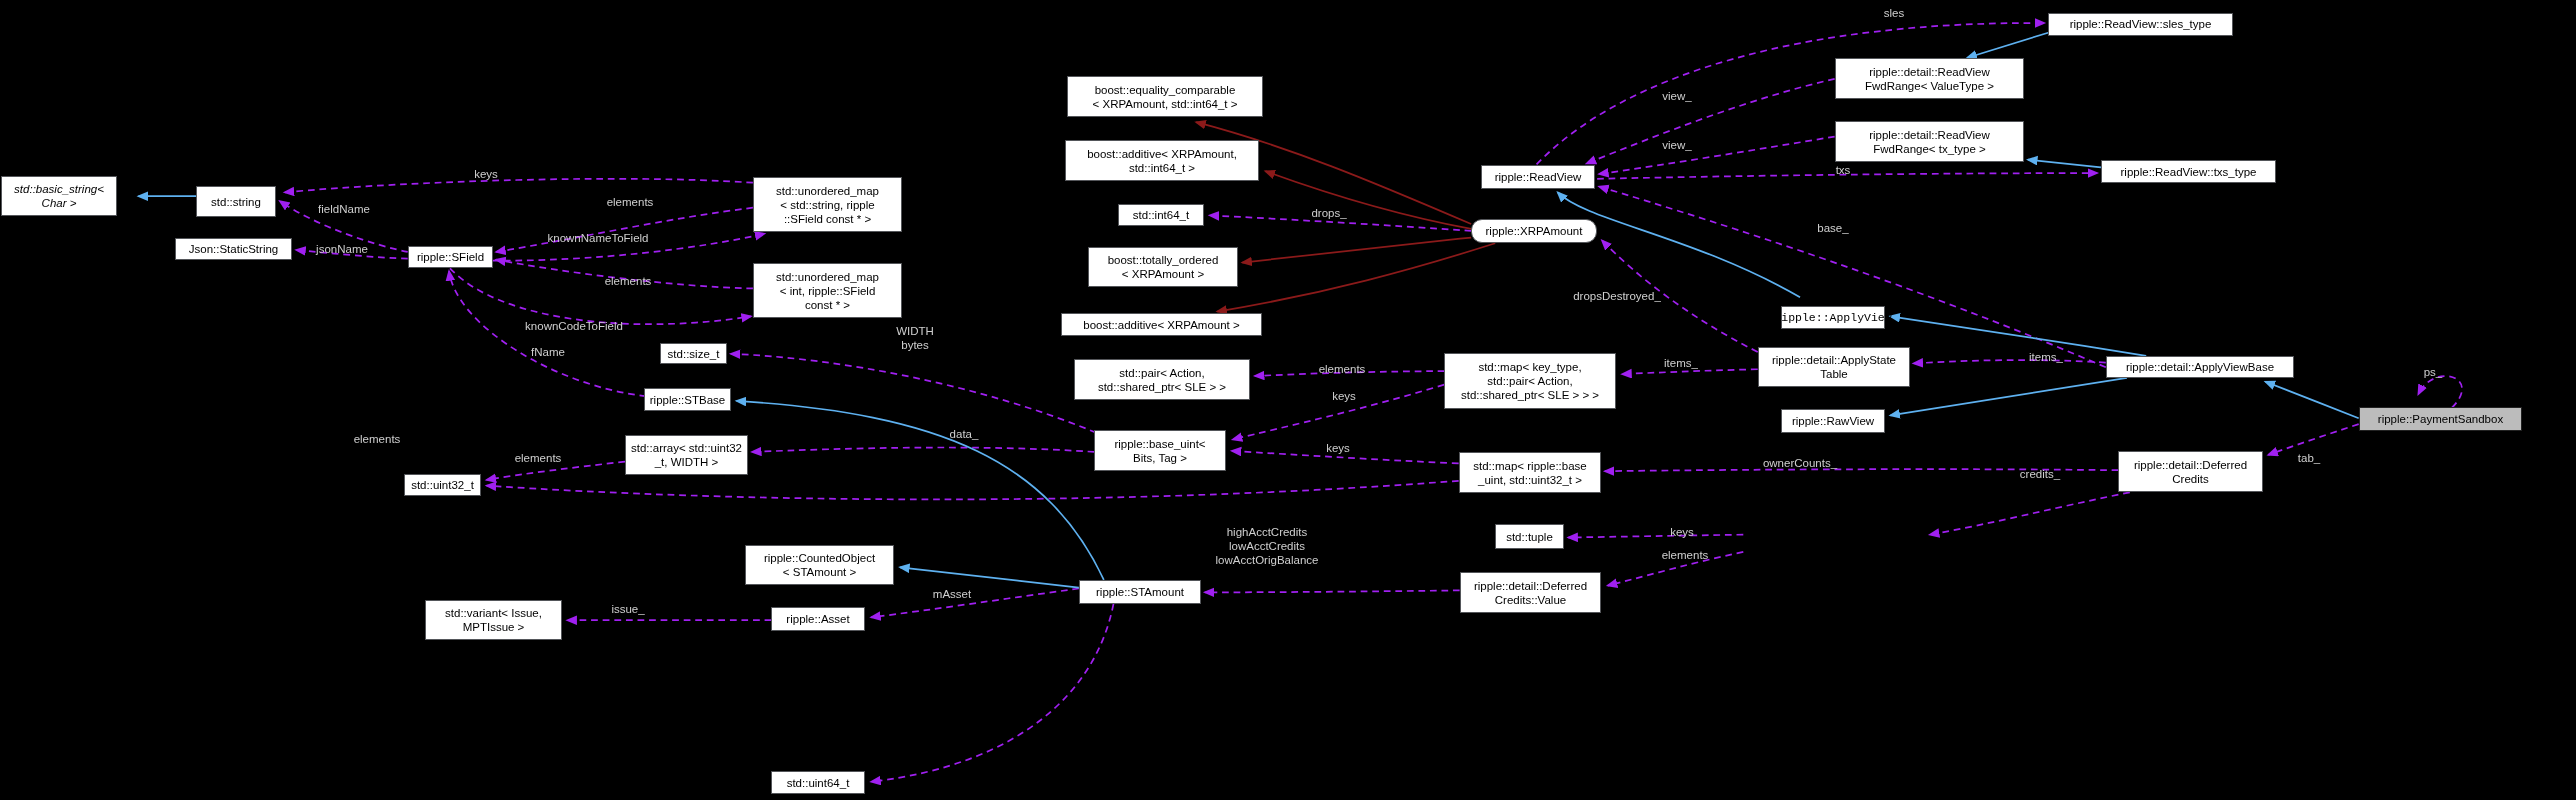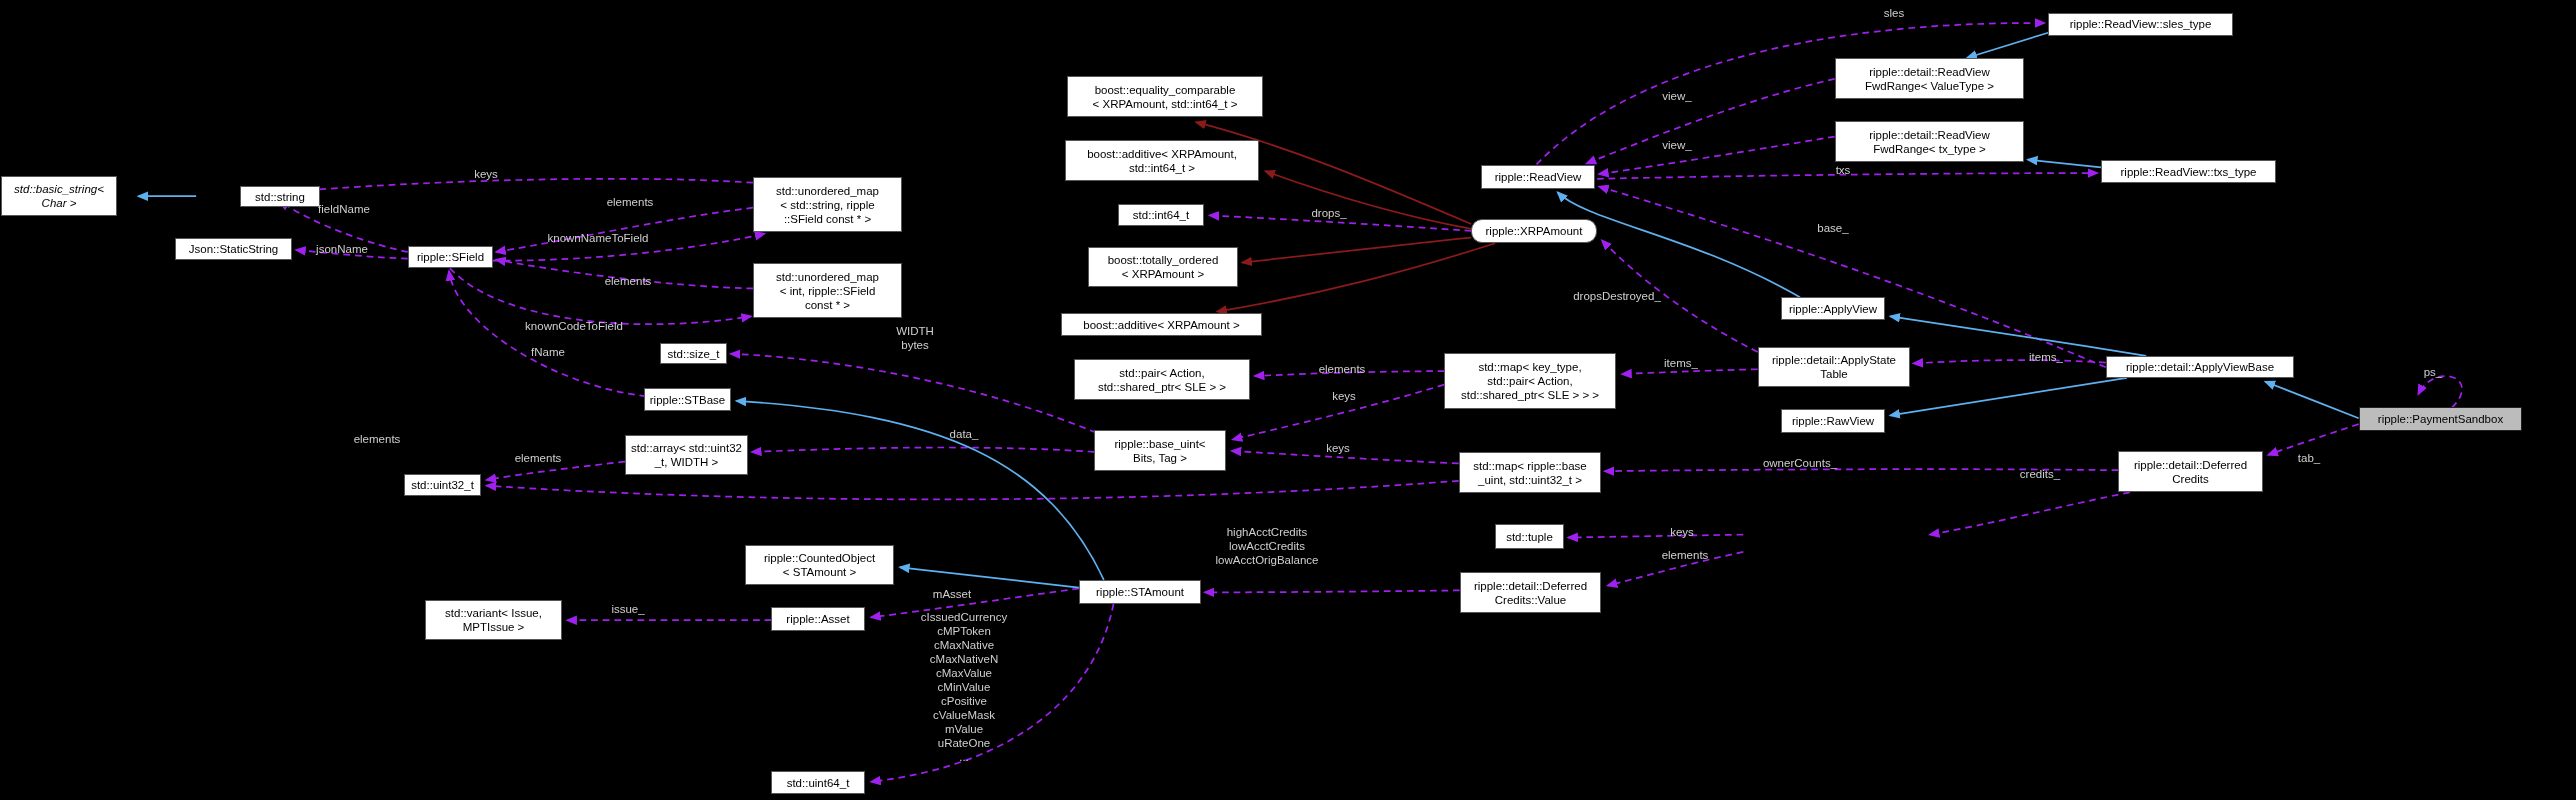--- a/index.html
+++ b/index.html
@@ -76,21 +76,21 @@
       <path d="M2453,435 C2420,422 2390,410 2356,397" class="edge pub" marker-end="url(#ah-pub)"></path>
       <path d="M1122,611 C1060,604 1000,597 936,590" class="edge pub" marker-end="url(#ah-pub)"></path>
       <path d="M1148,603 C1090,480 980,430 766,417" class="edge pub" marker-end="url(#ah-pub)"></path>
       <path d="M1530,233 C1430,190 1340,152 1244,127" class="edge priv" marker-end="url(#ah-priv)"></path>
       <path d="M1530,238 C1460,225 1390,205 1316,178" class="edge priv" marker-end="url(#ah-priv)"></path>
       <path d="M1530,247 C1450,255 1370,264 1292,273" class="edge priv" marker-end="url(#ah-priv)"></path>
       <path d="M1555,253 C1470,280 1380,305 1266,324" class="edge priv" marker-end="url(#ah-priv)"></path>
     </svg>
 <div class="node" style="left: 1px; top: 176px; width: 116px; height: 40px; font-style: italic;">std::basic_string&lt;
 Char &gt;</div>
-    <div class="node" style="left: 196px; top: 186px; width: 80px; height: 21px; margin-left: 44px;">std::string</div>
+    <div class="node" style="left: 196px; top: 186px; width: 80px; height: 31px;">std::string</div>
     <div class="node" style="left: 175px; top: 238px; width: 117px; height: 22px;">Json::StaticString</div>
     <div class="node" style="left: 408px; top: 246px; width: 85px; height: 22px;">ripple::SField</div>
     <div class="node" style="left: 753px; top: 177px; width: 149px; height: 55px;">std::unordered_map
 &lt; std::string, ripple
 ::SField const * &gt;</div>
     <div class="node" style="left: 753px; top: 263px; width: 149px; height: 55px;">std::unordered_map
 &lt; int, ripple::SField
 const * &gt;</div>
     <div class="node" style="left: 660px; top: 343px; width: 67px; height: 21px;">std::size_t</div>
     <div class="node" style="left: 644px; top: 388px; width: 87px; height: 23px;">ripple::STBase</div>
@@ -125,21 +125,21 @@
 _uint, std::uint32_t &gt;</div>
     <div class="node" style="left: 1495px; top: 524px; width: 69px; height: 25px;">std::tuple</div>
     <div class="node" style="left: 1460px; top: 572px; width: 141px; height: 41px;">ripple::detail::Deferred
 Credits::Value</div>
     <div class="node" style="left: 1835px; top: 58px; width: 189px; height: 41px;">ripple::detail::ReadView
 FwdRange&lt; ValueType &gt;</div>
     <div class="node" style="left: 1835px; top: 121px; width: 189px; height: 41px;">ripple::detail::ReadView
 FwdRange&lt; tx_type &gt;</div>
     <div class="node" style="left: 2048px; top: 12.5px; width: 185px; height: 23px;">ripple::ReadView::sles_type</div>
     <div class="node" style="left: 2101px; top: 160px; width: 175px; height: 23px;">ripple::ReadView::txs_type</div>
-    <div class="node" style="left: 1781px; top: 297px; width: 104px; height: 23px;">ripple::ApplyView</div>
+    <div class="node" style="left: 1781px; top: 306px; width: 104px; height: 23px; font-family: Liberation Mono, monospace;">ripple::ApplyView</div>
     <div class="node" style="left: 1758px; top: 347px; width: 152px; height: 40px;">ripple::detail::ApplyState
 Table</div>
     <div class="node" style="left: 1781px; top: 409px; width: 104px; height: 24px;">ripple::RawView</div>
     <div class="node" style="left: 2106px; top: 356px; width: 188px; height: 22px;">ripple::detail::ApplyViewBase</div>
     <div class="node hl" style="left: 2359px; top: 407px; width: 163px; height: 24px;">ripple::PaymentSandbox</div>
     <div class="node" style="left: 2118px; top: 451px; width: 145px; height: 41px;">ripple::detail::Deferred
 Credits</div>
     <div class="elabel" style="left: 486px; top: 174px;">keys</div>
     <div class="elabel" style="left: 630px; top: 202px;">elements</div>
     <div class="elabel" style="left: 598px; top: 238px;">knownNameToField</div>
@@ -167,27 +167,16 @@
     <div class="elabel" style="left: 1329px; top: 213px;">drops_</div>
     <div class="elabel" style="left: 1800px; top: 463px;">ownerCounts_</div>
     <div class="elabel" style="left: 2040px; top: 474px;">credits_</div>
     <div class="elabel" style="left: 1682px; top: 532px;">keys</div>
     <div class="elabel" style="left: 1685px; top: 555px;">elements</div>
     <div class="elabel" style="left: 1267px; top: 546px;">highAcctCredits
 lowAcctCredits
 lowAcctOrigBalance</div>
     <div class="elabel" style="left: 952px; top: 594px;">mAsset</div>
     <div class="elabel" style="left: 628px; top: 609px;">issue_</div>
-    <div class="elabel" style="left: 964px; top: 687px;">cIssuedCurrency
-cMPToken
-cMaxNative
-cMaxNativeN
-cMaxValue
-cMinValue
-cPositive
-cValueMask
-mValue
-uRateOne
-...</div>
     <div class="elabel" style="left: 2309px; top: 458px; text-align: center;">tab_</div>
     <div class="elabel" style="left: 2433px; top: 372px;">ps_</div>
   </div>
 
 
 </body></html>

